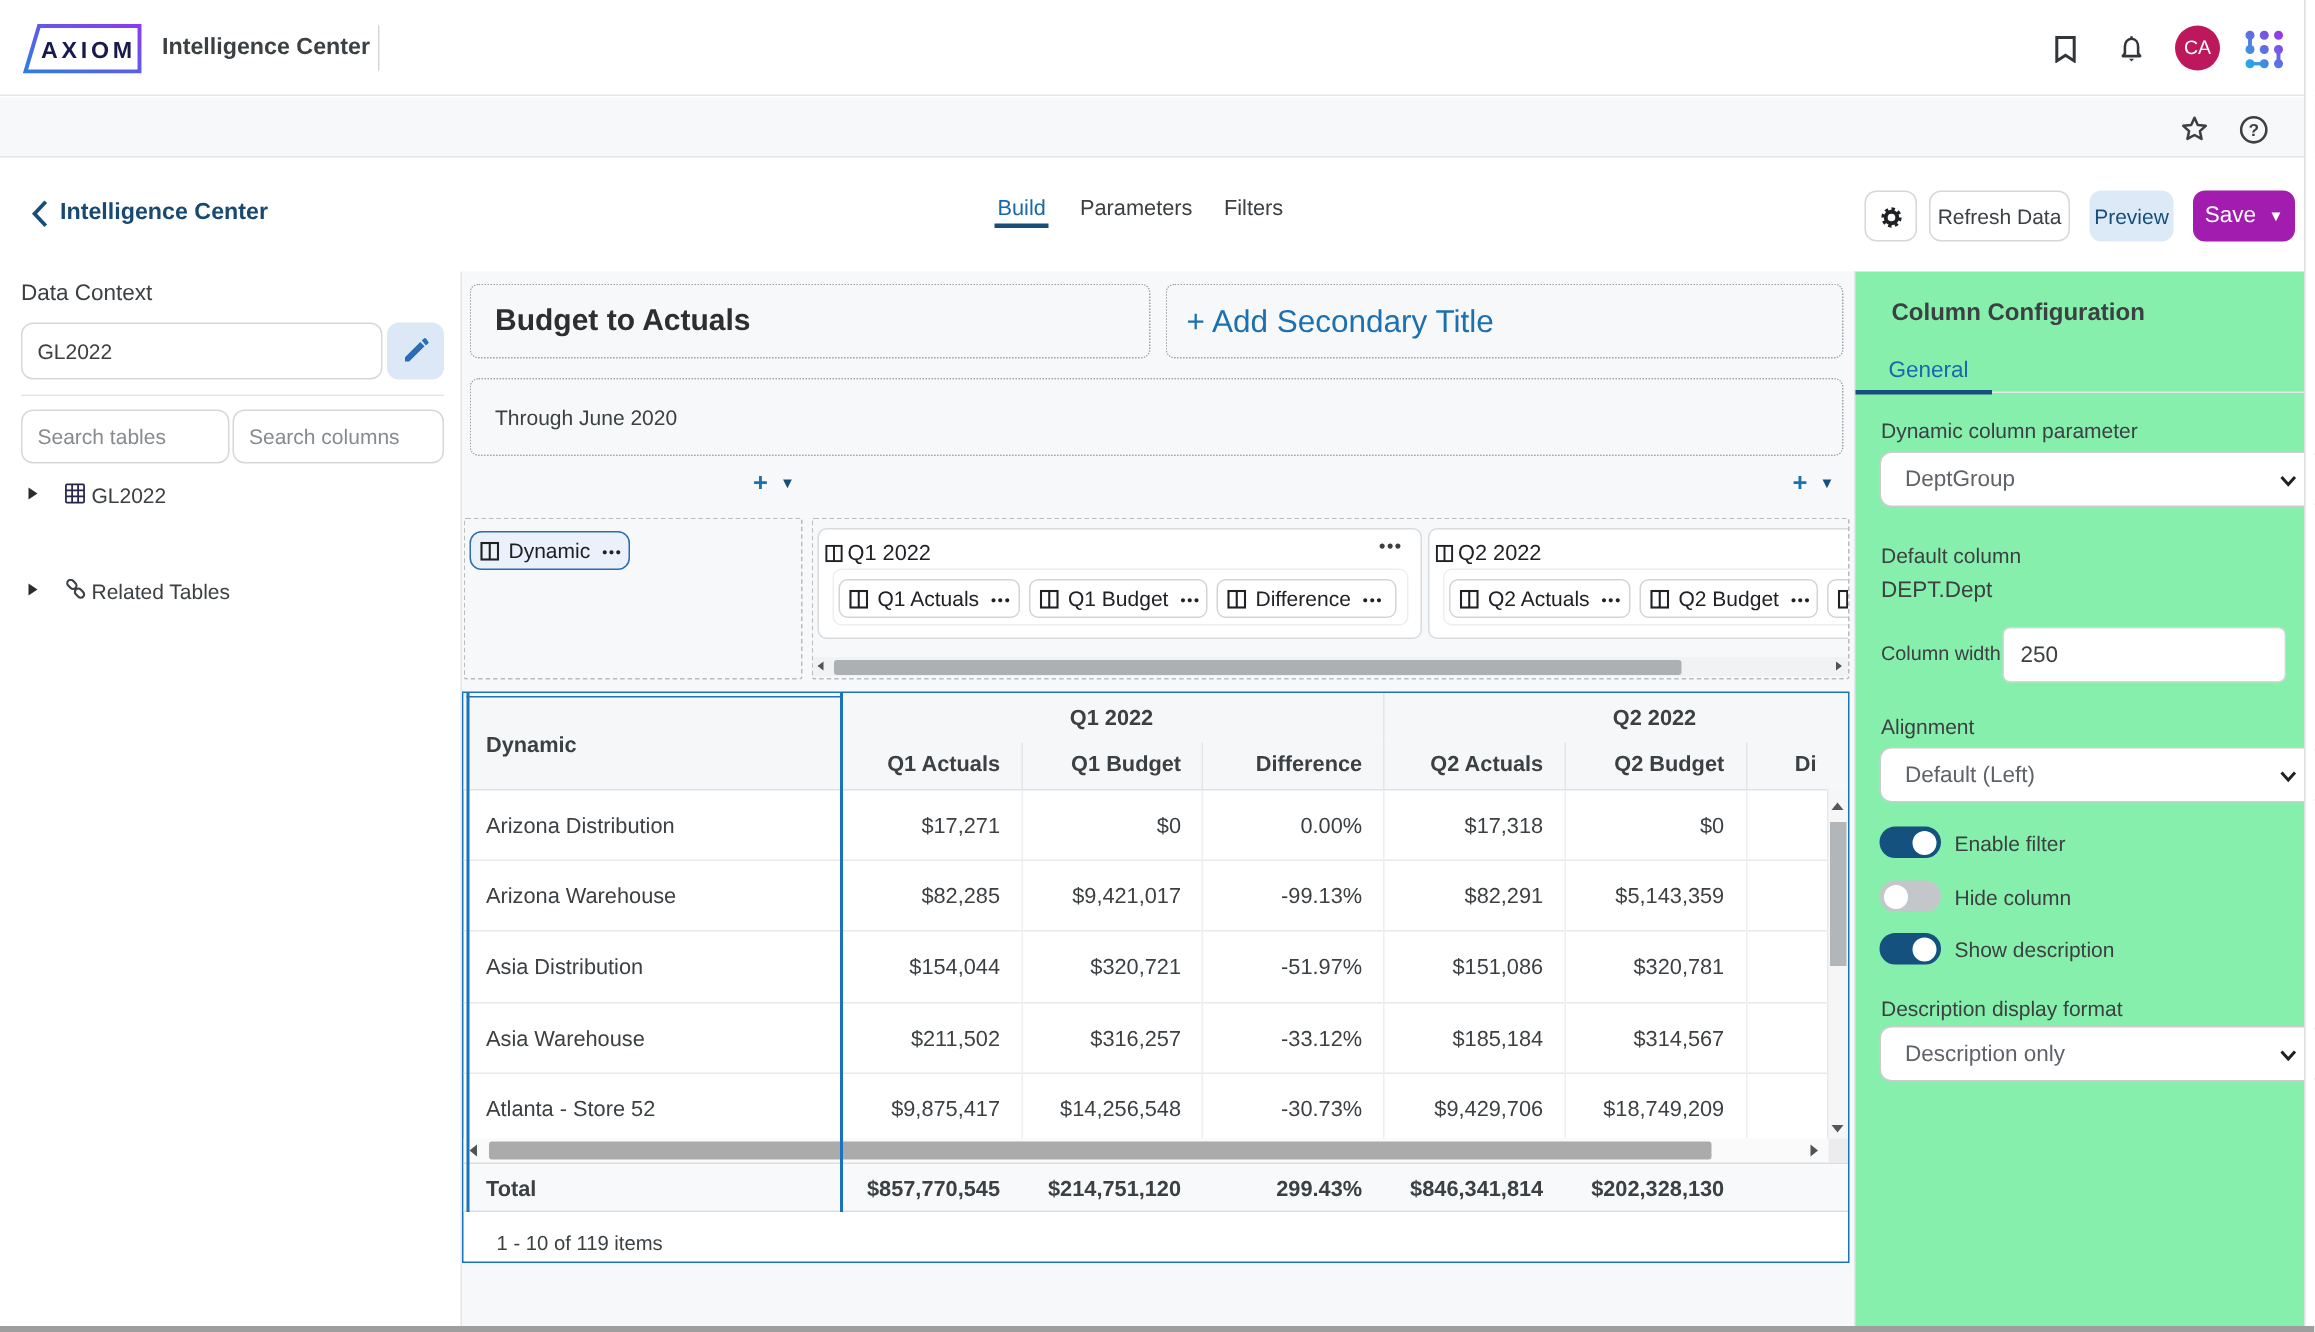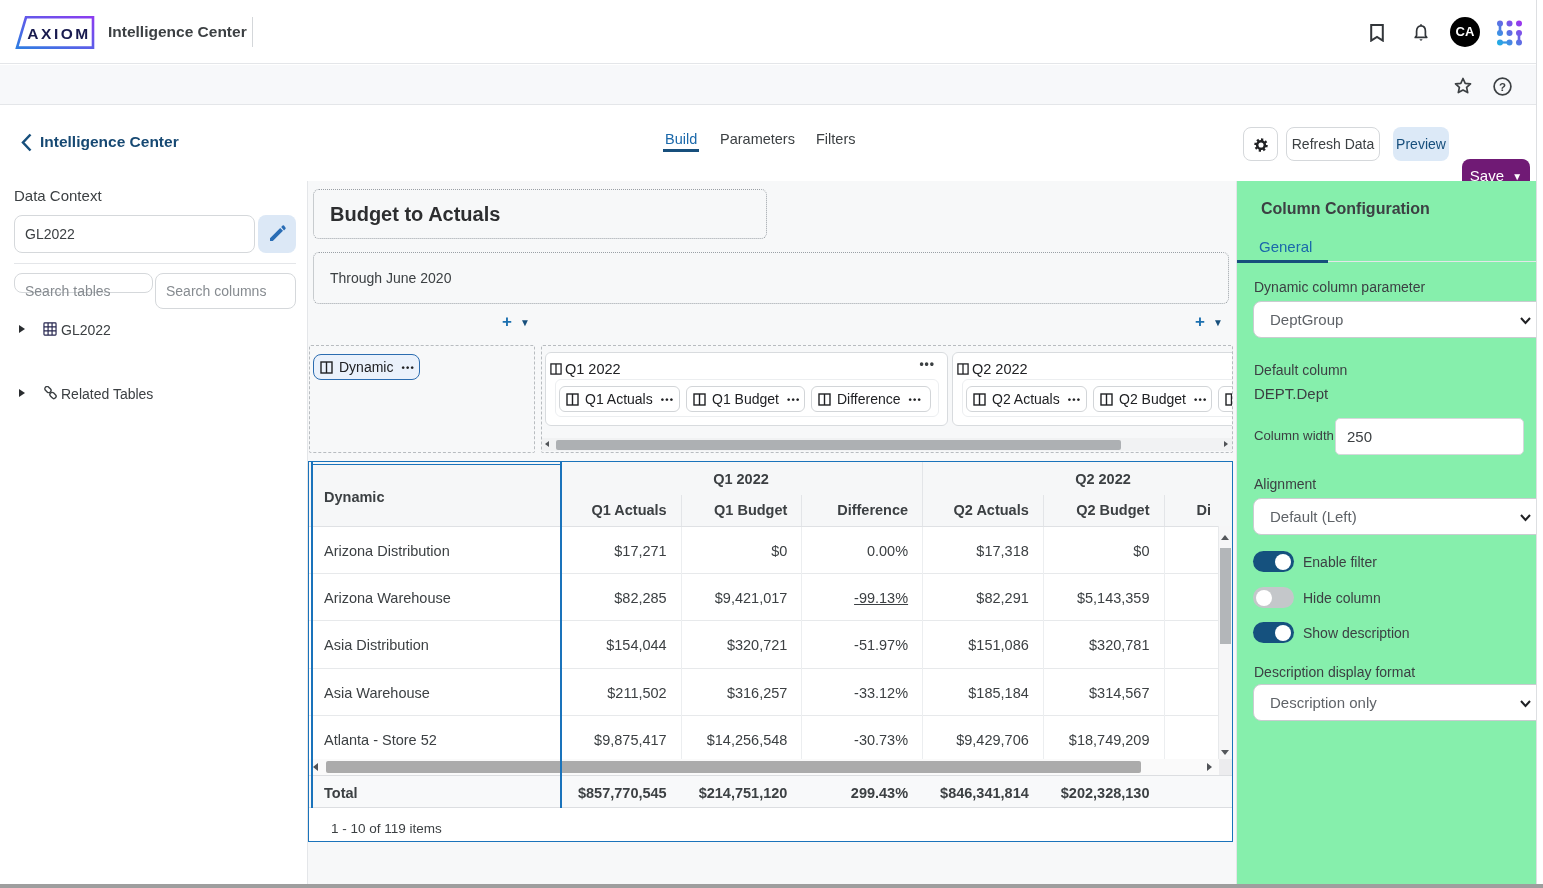--- a/index.html
+++ b/index.html
@@ -19,21 +19,21 @@
 #toolrow { position:absolute; left:0; top:106px; width:1543px; height:75px; background:#fff; }
 #crumb { position:absolute; left:40px; top:27px; font-size:15.5px; font-weight:bold; color:#174973; }
 .tab { position:absolute; top:25px; font-size:14.5px; color:#3c4043; }
 #tab-build { left:665px; color:#1a68aa; }
 #tab-underline { position:absolute; left:663px; top:43px; width:36px; height:3px; background:#174f7c; }
 .btn { position:absolute; top:21px; height:34px; border-radius:8px; font-size:14px; line-height:32px; text-align:center; }
 .btn-outline { background:#fff; border:1px solid #d5d8db; color:#3c4043; }
 #btn-gear { left:1243px; width:35px; }
 #btn-refresh { left:1286px; width:94px; }
 #btn-preview { left:1393px; width:56px; background:#dce9f7; color:#174f7c; line-height:34px; }
-#btn-save { left:1462px; width:68px; background:#701a75; color:#fff; line-height:34px; font-size:15px;margin-top:32px; }
+#btn-save { left:1462px; width:68px; background:#a21caf; color:#fff; line-height:34px; font-size:15px; }
 
 
 #sidebar { position:absolute; left:0; top:181px; width:308px; height:707px; background:#fff; border-right:1px solid #e4e6e9; }
 #canvas { position:absolute; left:308px; top:181px; width:928px; height:707px; background:#f7f8f9; }
 #panel { position:absolute; left:1236px; top:181px; width:300px; height:707px; background:#86efac; border-left:1px solid #e4e6e9; }
 #gutter { position:absolute; left:1536px; top:0px; width:7px; height:888px; background:#fff; border-left:1px solid #dddfe2; }
 #bottomstrip { position:absolute; left:0; top:884px; width:1543px; height:4px; background:#9e9e9e; }
 
 
 .sb-label { position:absolute; left:14px; font-size:15px; color:#3c4043; }
@@ -92,21 +92,21 @@
 
   <svg class="abs" style="left:1370px; top:24px;" width="14" height="18" viewBox="0 0 14 18">
     <path d="M1.2 1 H12.8 V16.6 L7 12.9 L1.2 16.6 Z" fill="none" stroke="#32363a" stroke-width="2"></path>
   </svg>
 
   <svg class="abs" style="left:1413px; top:23px;" width="16" height="19" viewBox="0 0 16 19">
     <path d="M8 1.2 V2.6 M3.6 12.6 V8.2 C3.6 5 5.4 2.8 8 2.8 C10.6 2.8 12.4 5 12.4 8.2 V12.6 L13.8 14.4 H2.2 Z" fill="none" stroke="#32363a" stroke-width="1.7" stroke-linejoin="round"></path>
     <path d="M6.3 16.2 L9.7 16.2 L8 18 Z" fill="#32363a"></path>
   </svg>
 
-  <div class="abs" style="left:1450px; top:17px; width:30px; height:30px; border-radius:50%; background:#000000; color:#fff; font-size:13px; font-weight:bold; text-align:center; line-height:30px;">CA</div>
+  <div class="abs" style="left:1450px; top:17px; width:30px; height:30px; border-radius:50%; background:#be185d; color:#fff; font-size:13px; font-weight:normal; text-align:center; line-height:30px;">CA</div>
 
   <svg class="abs" style="left:1496px; top:19px;" width="27" height="27" viewBox="0 0 27 27">
     <defs>
         <linearGradient id="lg2" gradientUnits="userSpaceOnUse" x1="2" y1="25" x2="25" y2="2">
       <stop offset="0" stop-color="#21aee4"></stop>
           <stop offset="0.5" stop-color="#5d6fe3"></stop>
           <stop offset="1" stop-color="#a030ee"></stop>
     </linearGradient>
       </defs>
     <g fill="url(#lg2)">
@@ -157,21 +157,21 @@
 
 <div id="sidebar">
   <div class="sb-label" style="top:6px; left:14px;">Data Context</div>
   <div class="inputbox" style="left:14px; top:34px; width:241px; height:38px; line-height:36px; padding-left:10px; font-size:14px;">GL2022</div>
   <div class="abs" style="left:258px; top:34px; width:38px; height:38px; background:#dce8f6; border-radius:8px;">
     <svg style="margin:10px;" width="18" height="18" viewBox="0 0 18 18">
       <path fill="#2a6db5" d="M2 13.2 L12.2 3 L15 5.8 L4.8 16 H2 Z M13.2 2 L14.6 .6 a1 1 0 0 1 1.4 0 L17.4 2.6 a1 1 0 0 1 0 1.4 L16 5.4 Z"></path>
     </svg>
   </div>
   <div class="abs" style="left:14px; top:82px; width:282px; height:1px; background:#e4e6e9;"></div>
-  <div class="inputbox placeholder" style="left:14px; top:92px; width:139px; height:20px; line-height:34px; padding-left:10px; font-size:14px;">Search tables</div>
+  <div class="inputbox placeholder" style="left:14px; top:92px; width:139px; height:36px; line-height:34px; padding-left:10px; font-size:14px;">Search tables</div>
   <div class="inputbox placeholder" style="left:155px; top:92px; width:141px; height:36px; line-height:34px; padding-left:10px; font-size:14px;">Search columns</div>
 
   <div class="treerow" style="top:137px;">
     <span class="tri"></span>
     <svg class="abs" style="left:43px; top:4px;" width="14" height="14" viewBox="0 0 19 19">
       <g stroke="#26264f" stroke-width="1.6" fill="none">
         <rect x="1.3" y="1.3" width="16.4" height="16.4" rx="1"></rect>
         <path d="M1.3 6.6 H17.7 M1.3 12 H17.7 M6.9 1.3 V17.7 M12.3 1.3 V17.7"></path>
       </g>
     </svg>
@@ -185,20 +185,23 @@
         <rect x="7.9" y="8.6" width="8.2" height="5.4" rx="2.7" transform="rotate(45 12 11.3)"></rect>
       </g>
     </svg>
     <span class="abs" style="left:61px; top:4px;">Related Tables</span>
   </div>
 </div>
 
 <div id="canvas">
   <div class="dotted" id="title1">
       <span>Budget to Actuals</span>
+    </div>
+  <div class="dotted" id="title2">
+      <span>+ Add Secondary Title</span>
     </div>
   <div class="dotted" id="subtitle">
       <span>Through June 2020</span>
     </div>
 
   <div class="plusctl" style="left:194px; top:131px;">+</div>
   <div class="caretctl" style="left:212px; top:136px;">▼</div>
   <div class="plusctl" style="left:887px; top:131px;">+</div>
   <div class="caretctl" style="left:905px; top:136px;">▼</div>
 
@@ -304,21 +307,21 @@
 <div class="rowlabel" style="left:15px;top:81.0px;">Arizona Distribution</div>
 <div class="val" style="left:251.0px;top:81.0px;width:106.7px;">$17,271</div>
 <div class="val" style="left:371.7px;top:81.0px;width:106.7px;">$0</div>
 <div class="val" style="left:492.4px;top:81.0px;width:106.7px;">0.00%</div>
 <div class="val" style="left:613.1px;top:81.0px;width:106.7px;">$17,318</div>
 <div class="val" style="left:733.8px;top:81.0px;width:106.7px;">$0</div>
 <div class="abs" style="left:0;top:111.2px;width:910px;height:1px;background:#e7e9eb;"></div>
 <div class="rowlabel" style="left:15px;top:128.2px;">Arizona Warehouse</div>
 <div class="val" style="left:251.0px;top:128.2px;width:106.7px;">$82,285</div>
 <div class="val" style="left:371.7px;top:128.2px;width:106.7px;">$9,421,017</div>
-<div class="val" style="left:492.4px;top:128.2px;width:106.7px;text-decoration:underline;">-99.13%</div>
+<div class="val" style="left:492.4px;top:128.2px;width:106.7px;">-99.13%</div>
 <div class="val" style="left:613.1px;top:128.2px;width:106.7px;">$82,291</div>
 <div class="val" style="left:733.8px;top:128.2px;width:106.7px;">$5,143,359</div>
 <div class="abs" style="left:0;top:158.4px;width:910px;height:1px;background:#e7e9eb;"></div>
 <div class="rowlabel" style="left:15px;top:175.4px;">Asia Distribution</div>
 <div class="val" style="left:251.0px;top:175.4px;width:106.7px;">$154,044</div>
 <div class="val" style="left:371.7px;top:175.4px;width:106.7px;">$320,721</div>
 <div class="val" style="left:492.4px;top:175.4px;width:106.7px;">-51.97%</div>
 <div class="val" style="left:613.1px;top:175.4px;width:106.7px;">$151,086</div>
 <div class="val" style="left:733.8px;top:175.4px;width:106.7px;">$320,781</div>
 <div class="abs" style="left:0;top:205.6px;width:910px;height:1px;background:#e7e9eb;"></div>

